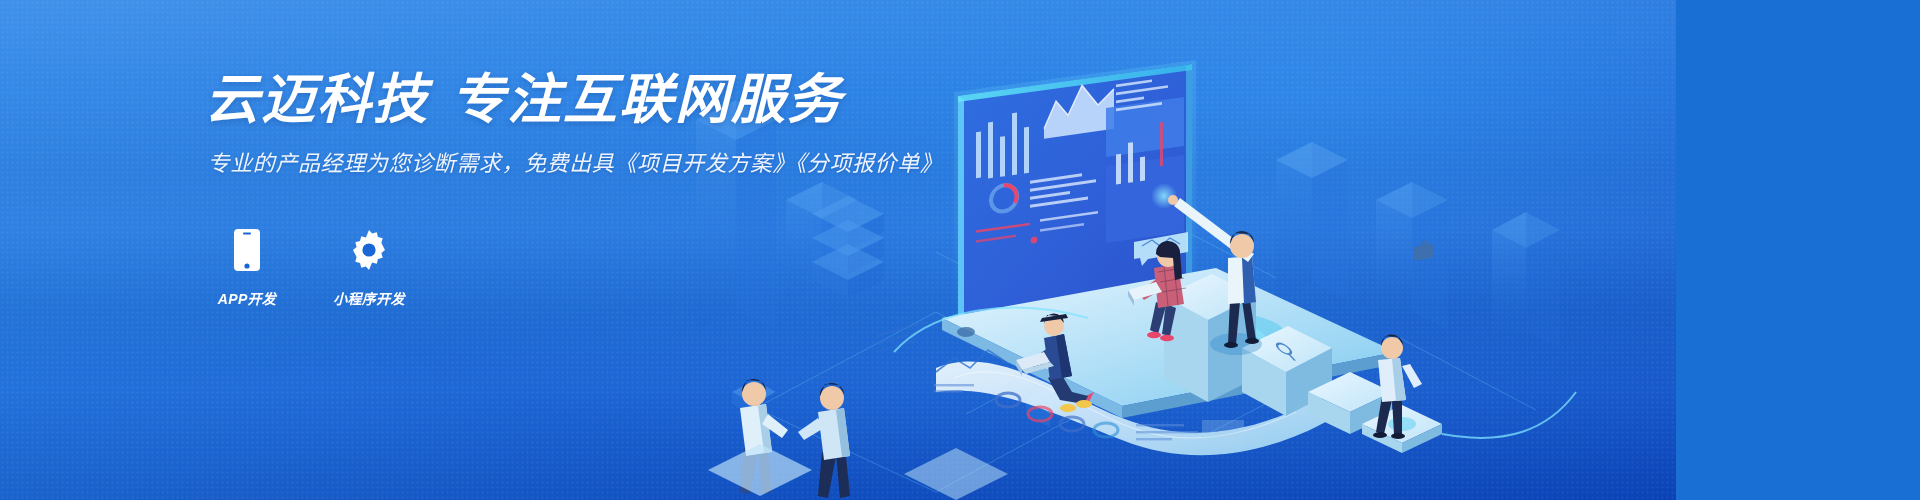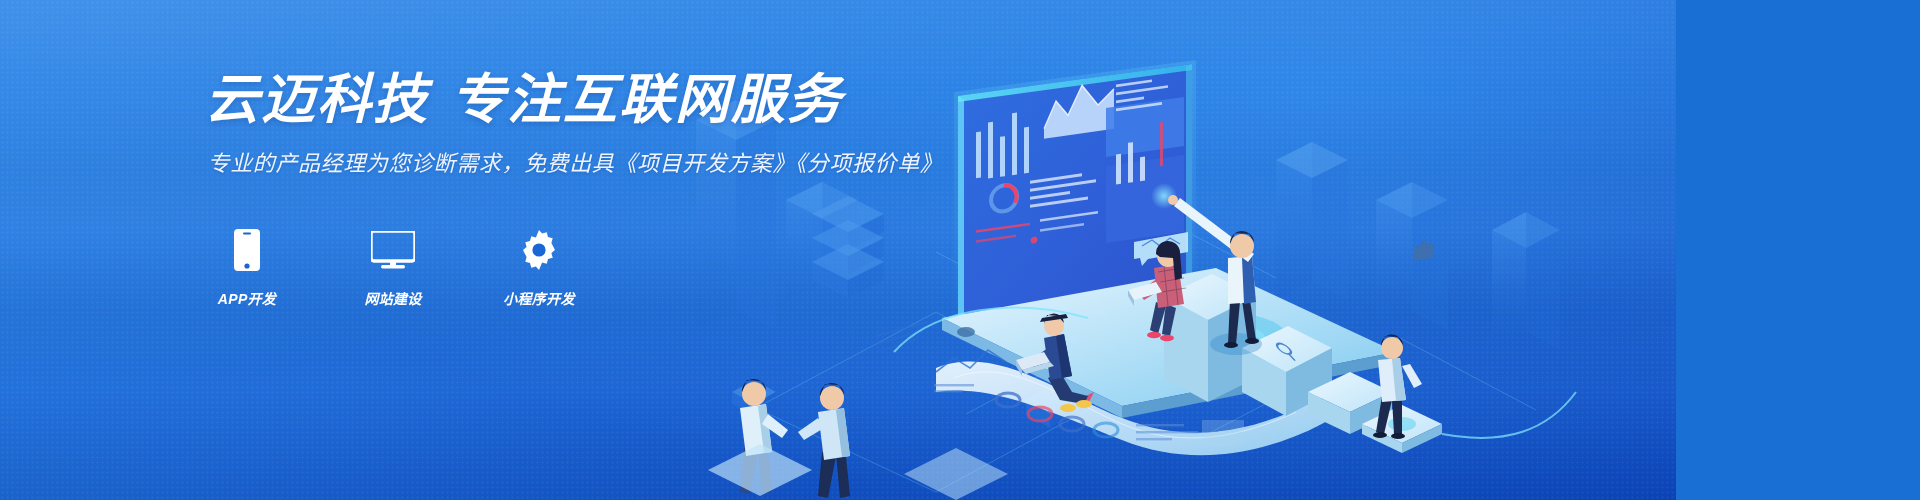--- a/index.html
+++ b/index.html
@@ -53,21 +53,21 @@
   .sub { position:absolute; top:145px; left:0; width:740px;text-align:center; }
   .sub-line {
     font-size:22px; color:#eef4ff; line-height:38px;
     letter-spacing:.6px; white-space:nowrap;
     text-shadow:0 1px 3px rgba(0,30,90,.20);
   }
 
   
   .services {
     position:absolute; top:228px; left:4px;
-    display:flex; align-items:flex-start; gap:70px;
+    display:flex; align-items:flex-start; gap:46px;
   }
   .service { width:76px; display:flex; flex-direction:column; align-items:center; }
   .svc-icon { height:44px; display:flex; align-items:center; justify-content:center; }
   .svc-icon svg { display:block; fill:#ffffff; }
   .svc-label {
     margin-top:16px; font-size:14px; color:#ffffff;
     white-space:nowrap; letter-spacing:.3px; font-weight:bold;
   }
 
   
@@ -468,30 +468,20 @@
             <rect x="0" y="0" width="26" height="42" rx="4" ry="4"></rect>
             <rect x="9" y="3.5" width="8" height="2" rx="1" fill="#1b66d6"></rect>
             <circle cx="13" cy="37" r="2.6" fill="#1b66d6"></circle>
           </svg>
         </span>
         <span class="svc-label">APP开发</span>
       </div>
 
 
 
-      <div class="service">
-        <span class="svc-icon">
-          <svg width="44" height="38" viewBox="0 0 44 38">
-            <rect x="0" y="0" width="44" height="30" rx="3" ry="3" fill="none" stroke="#ffffff" stroke-width="3.4"></rect>
-            <rect x="19" y="30" width="6" height="4"></rect>
-            <rect x="10" y="34" width="24" height="3.4" rx="1.7"></rect>
-          </svg>
-        </span>
-        <span class="svc-label">网站建设</span>
-      </div>
 
       <div class="service">
         <span class="svc-icon">
           <svg width="40" height="40" viewBox="0 0 40 40">
             <path d="M20 0l3.1 3.6 4.6-1.3 1.3 4.7 4.7 1.3-1.3 4.6L36 20l-3.6 3.1 1.3 4.6-4.7 1.3-1.3 4.7-4.6-1.3L20 40l-3.1-3.6-4.6 1.3-1.3-4.7-4.7-1.3 1.3-4.6L4 20l3.6-3.1-1.3-4.6 4.7-1.3 1.3-4.7 4.6 1.3z"></path>
             <circle cx="20" cy="20" r="6.6" fill="#1b66d6"></circle>
           </svg>
         </span>
         <span class="svc-label">小程序开发</span>
       </div>

